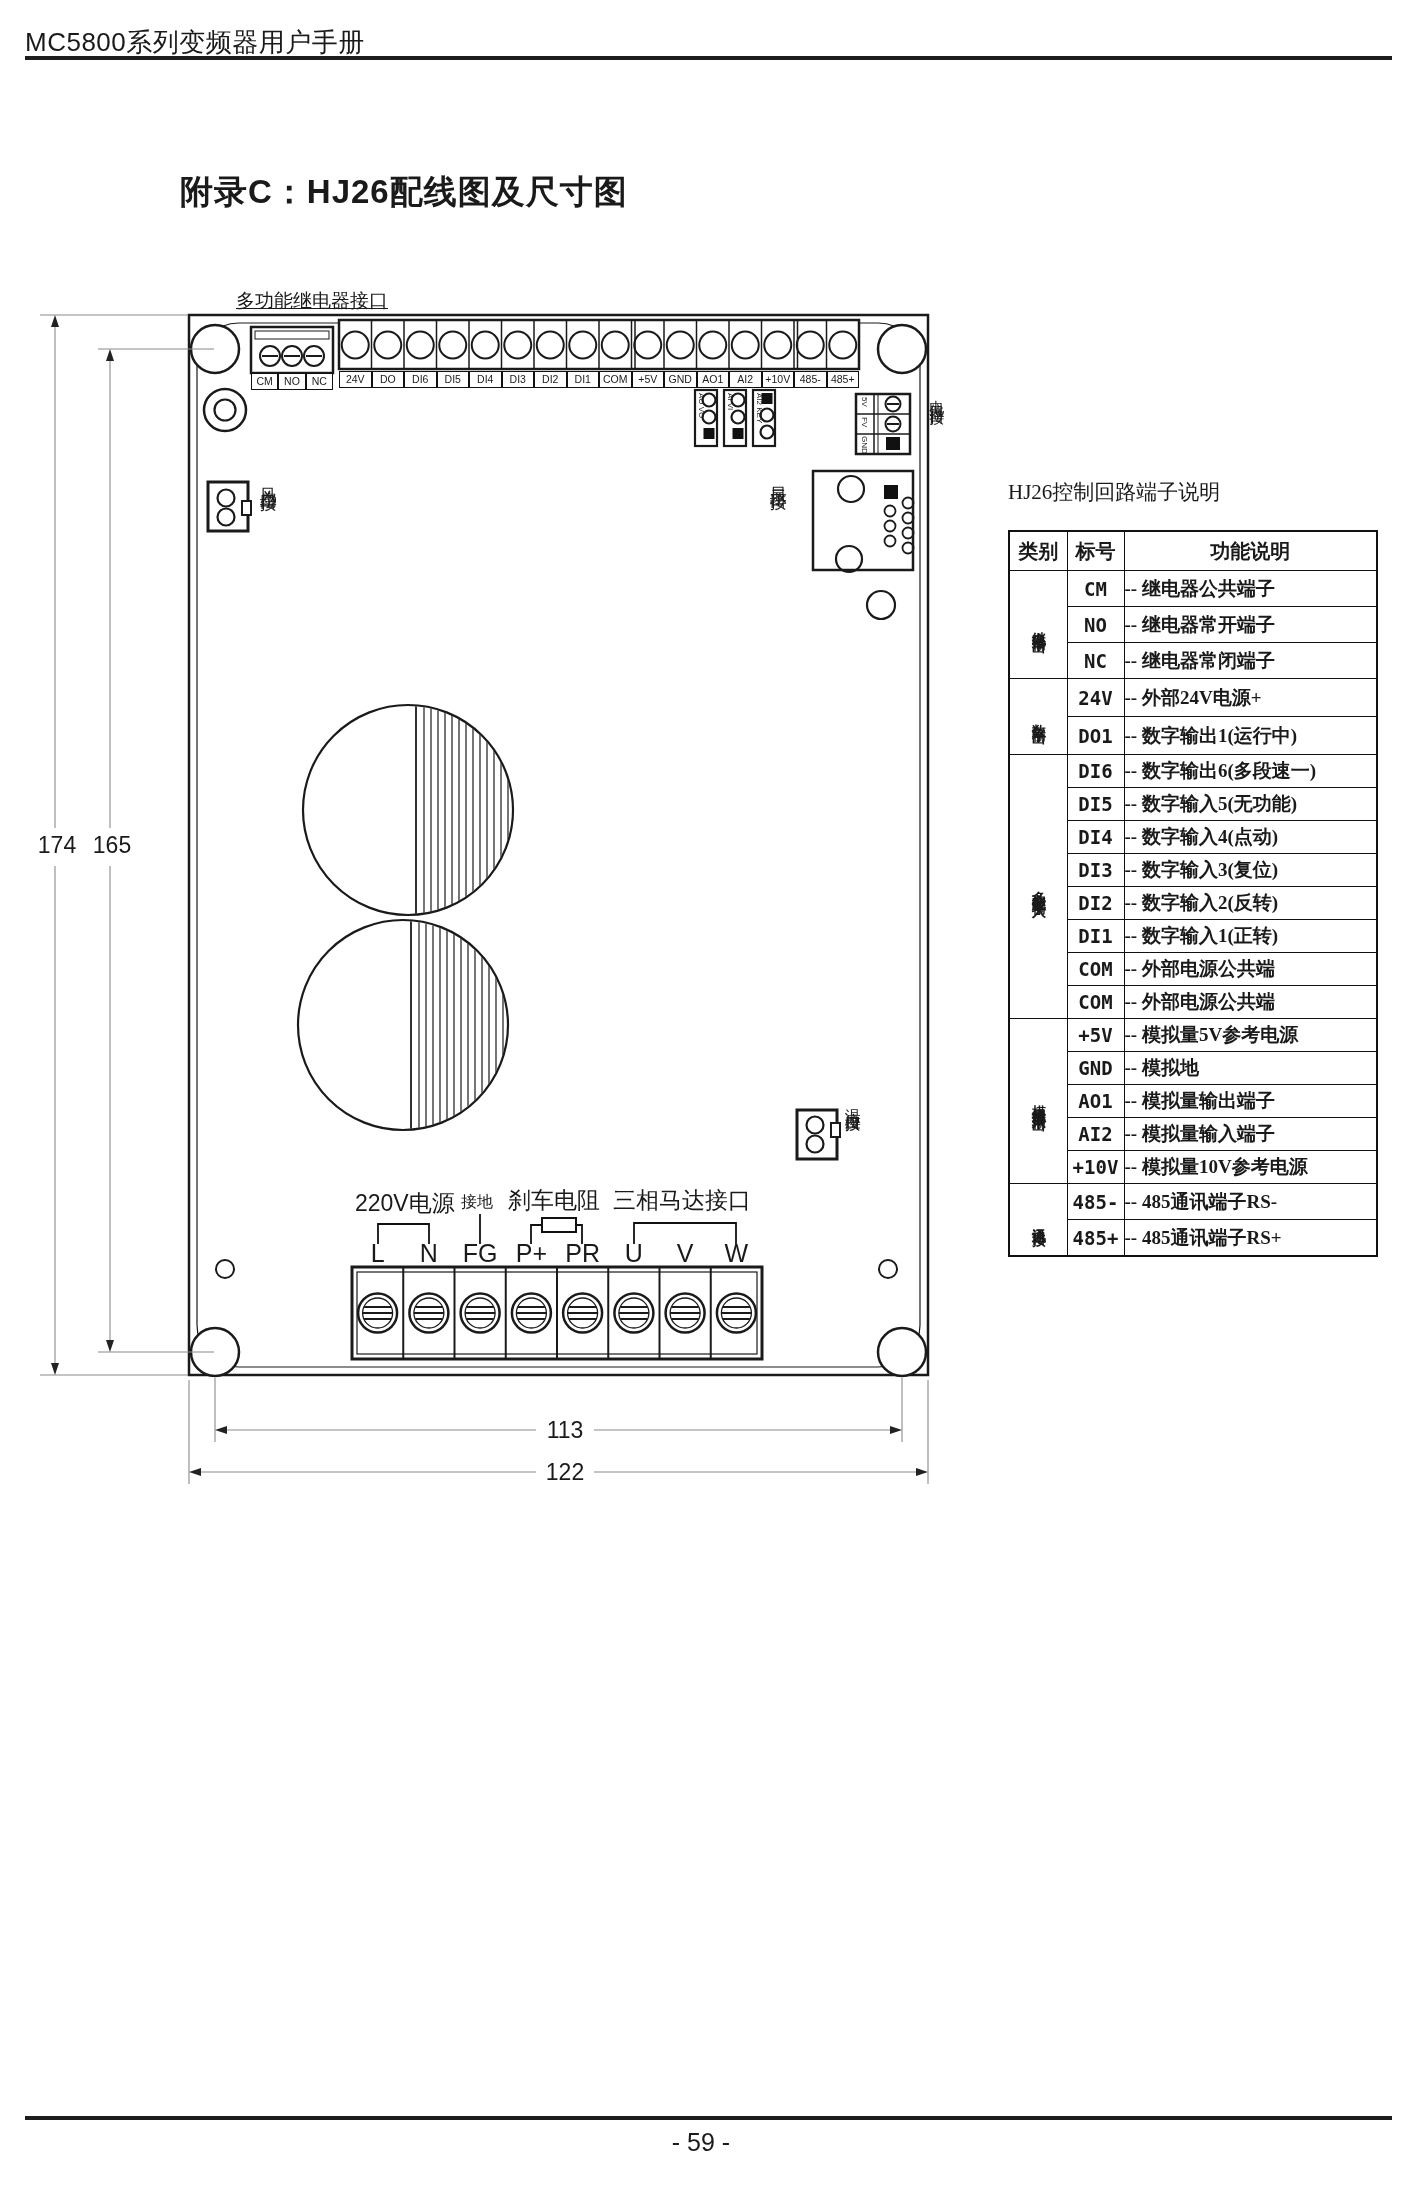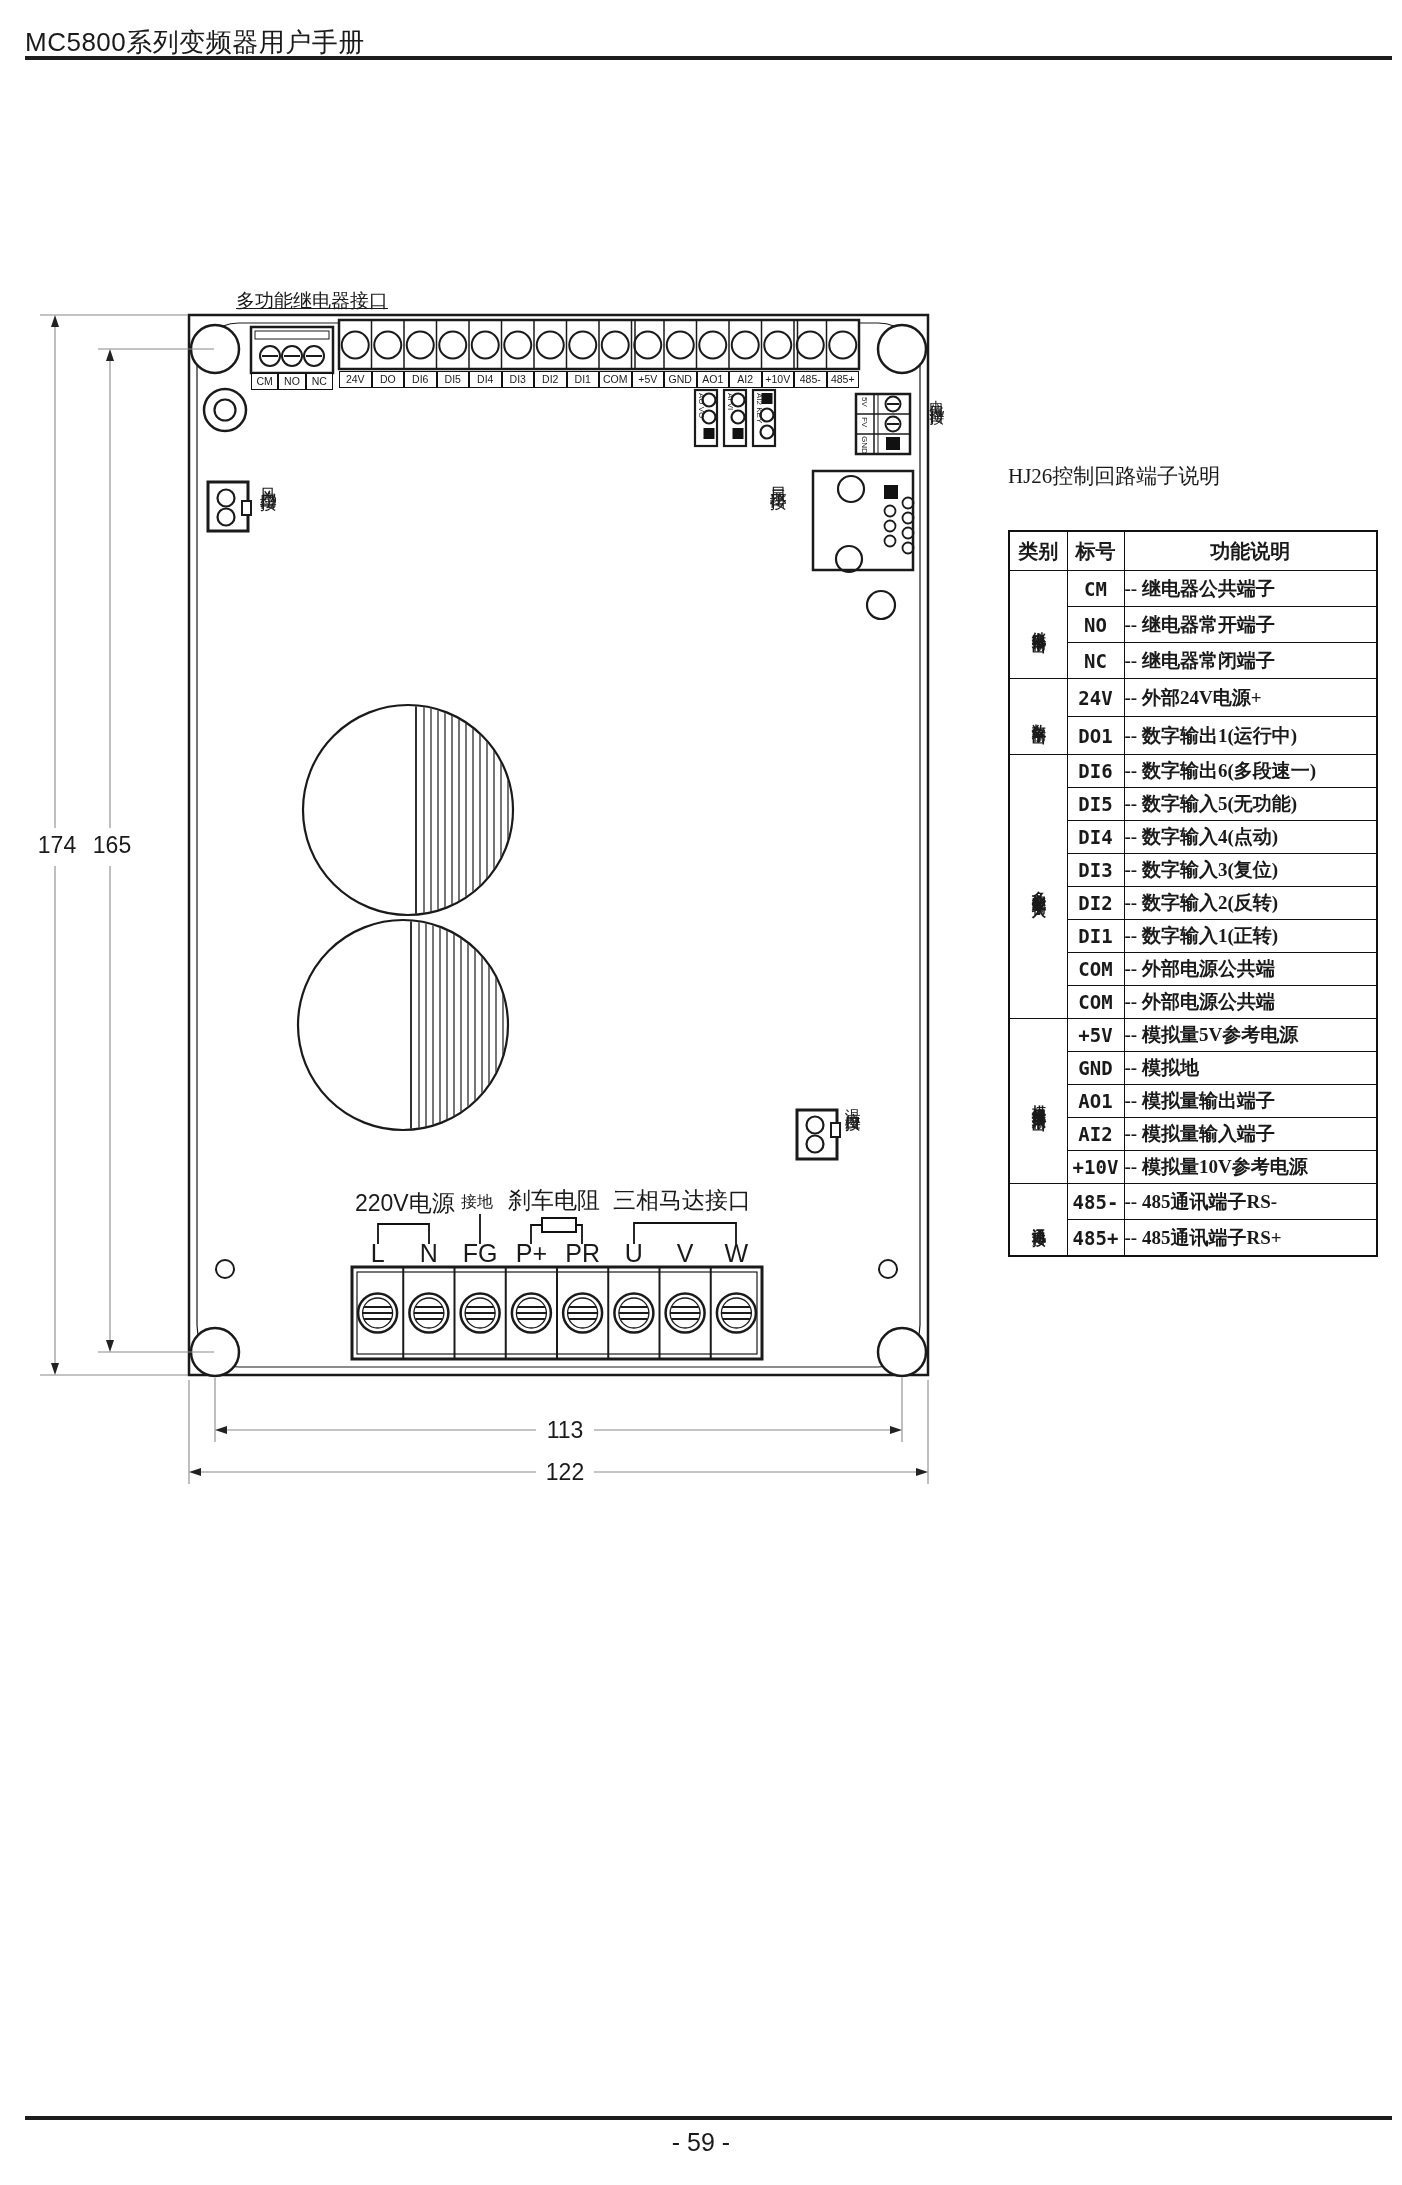--- a/index.html
+++ b/index.html
@@ -20,21 +20,21 @@
   .vlat{writing-mode:vertical-rl;font-size:8px;line-height:1;letter-spacing:0;}
 
   .cellrow{display:flex;}
   .cellrow .c{flex:1;border:1.5px solid #111;text-align:center;font-size:10.5px;
               line-height:15px;background:#fff;overflow:visible;white-space:nowrap;}
   .botrow{display:flex;}
   .botrow .c{flex:1;text-align:center;font-size:25px;}
 
   .dimnum{background:#fff;text-align:center;font-size:23px;padding:0 2px;}
 
-  .tbl-title{left:1008px;top:440px;font-size:21px;font-family:"Liberation Serif","DejaVu Serif",serif;}
+  .tbl-title{left:1008px;top:456px;font-size:21px;font-family:"Liberation Serif","DejaVu Serif",serif;}
   table.term{position:absolute;left:1008px;top:508px;z-index:2;border-collapse:collapse;
              table-layout:fixed;width:368px;background:#fff;
              font-family:"Liberation Serif","DejaVu Serif",serif;}
   table.term td,table.term th{border:1.5px solid #111;padding:0;font-weight:bold;}
   table.term{border:2.5px solid #111;}
   th.h{font-size:20px;font-weight:normal;height:38px;}
   td.cat{text-align:center;vertical-align:middle;}
   td.cat div{writing-mode:vertical-lr;text-orientation:upright;font-size:14px;
              letter-spacing:2px;line-height:1.05;margin:0 auto;}
   td.lbl{text-align:center;font-family:"DejaVu Sans Mono",monospace;font-size:19px;}
@@ -323,20 +323,21 @@
             <polygon points="902,1408 890,1404 890,1412"></polygon>
           <polygon points="189,1450 201,1446 201,1454"></polygon>
             <polygon points="928,1450 916,1446 916,1454"></polygon>
         </g>
       </g>
     </g>
   </svg>
 
   <div class="abs hdr">MC5800系列变频器用户手册</div>
   <div class="abs hdr-rule"></div>
+  <div class="abs title">附录C：HJ26配线图及尺寸图</div>
 
   <div class="abs" style="left:236px;top:266px;font-size:19px;text-decoration:underline;">多功能继电器接口</div>
 
   <div class="abs cellrow" style="left:251px;top:351px;width:82px;">
     <div class="c">CM</div>
     <div class="c">NO</div>
     <div class="c">NC</div>
   </div>
 
   <div class="abs cellrow" style="left:339px;top:349px;width:520px;">

